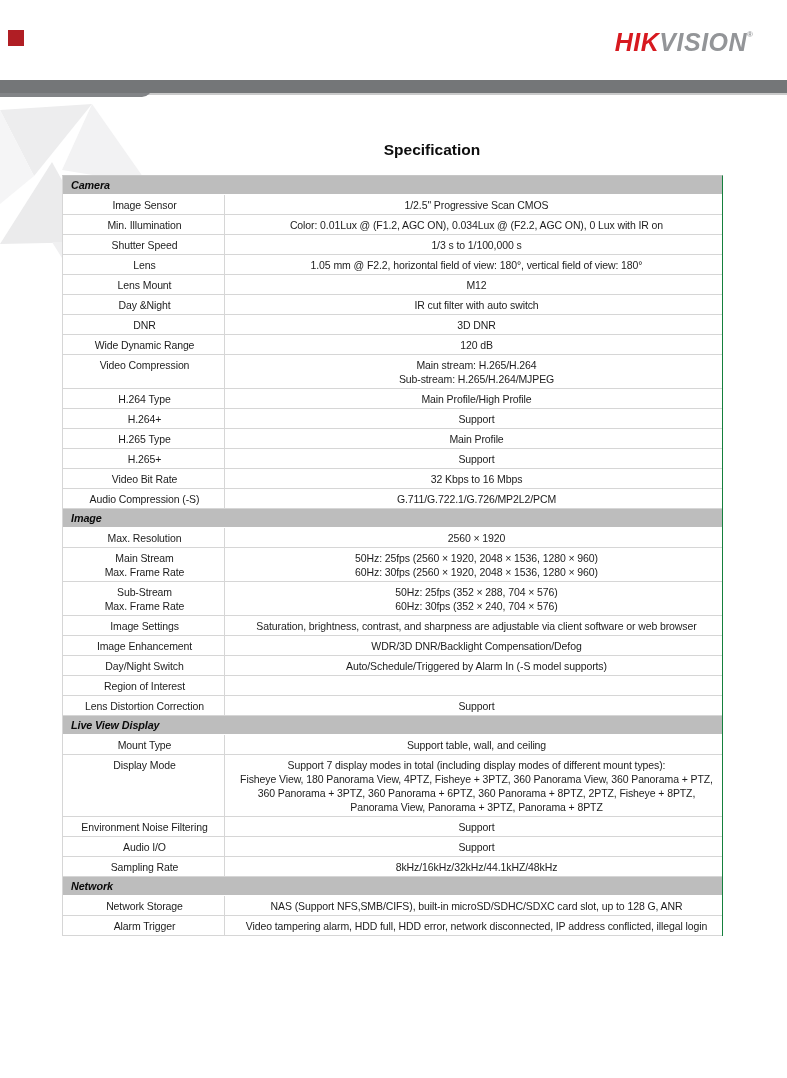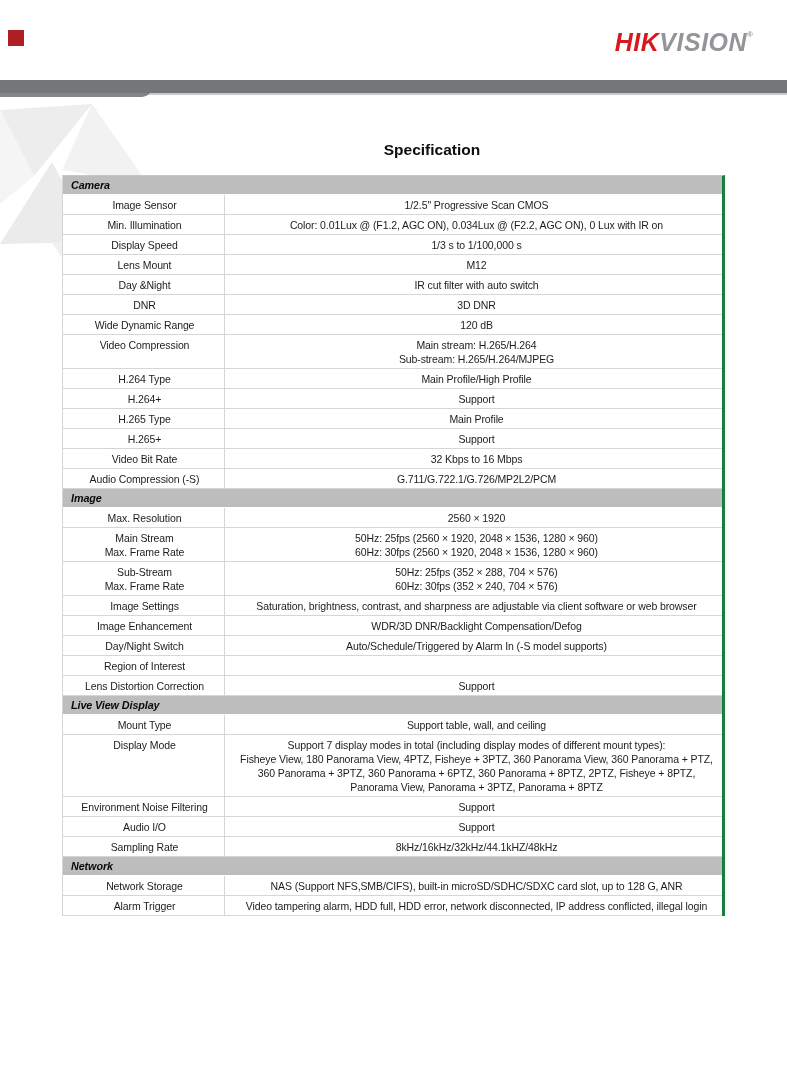--- a/index.html
+++ b/index.html
@@ -56,21 +56,21 @@
     margin: 0 0 16px 0;
     text-align: center;
     font-size: 15.5px;
     font-weight: bold;
     color: #0d0d0d;
   }
 
   .spec-table {
     width: 659px;
     border-left: 1px solid #d6d6d6;
-    border-right: 3px solid #15803d;
+    border-right: 1px solid #15803d;
     border-top: 1px solid #c6c6c6;
     font-size: 10.5px;
     letter-spacing: -0.1px;
     line-height: 14px;
   }
   .section-row {
     background: #bdbdbd;
     border-bottom: 1px solid #ffffff;
     padding: 2px 8px;
     font-weight: bold;
@@ -122,24 +122,32 @@
         <div class="row">
           <div class="cell label">
             <div>Min. Illumination</div>
           </div>
           <div class="cell value">
             <div>Color: 0.01Lux @ (F1.2, AGC ON), 0.034Lux @ (F2.2, AGC ON), 0 Lux with IR on</div>
           </div>
         </div>
         <div class="row">
           <div class="cell label">
-            <div>Display Speed</div>
+            <div>Shutter Speed</div>
           </div>
           <div class="cell value">
             <div>1/3 s to 1/100,000 s</div>
+          </div>
+        </div>
+        <div class="row">
+          <div class="cell label">
+            <div>Lens</div>
+          </div>
+          <div class="cell value">
+            <div>1.05 mm @ F2.2, horizontal field of view: 180°, vertical field of view: 180°</div>
           </div>
         </div>
         <div class="row">
           <div class="cell label">
             <div>Lens Mount</div>
           </div>
           <div class="cell value">
             <div>M12</div>
           </div>
         </div>

